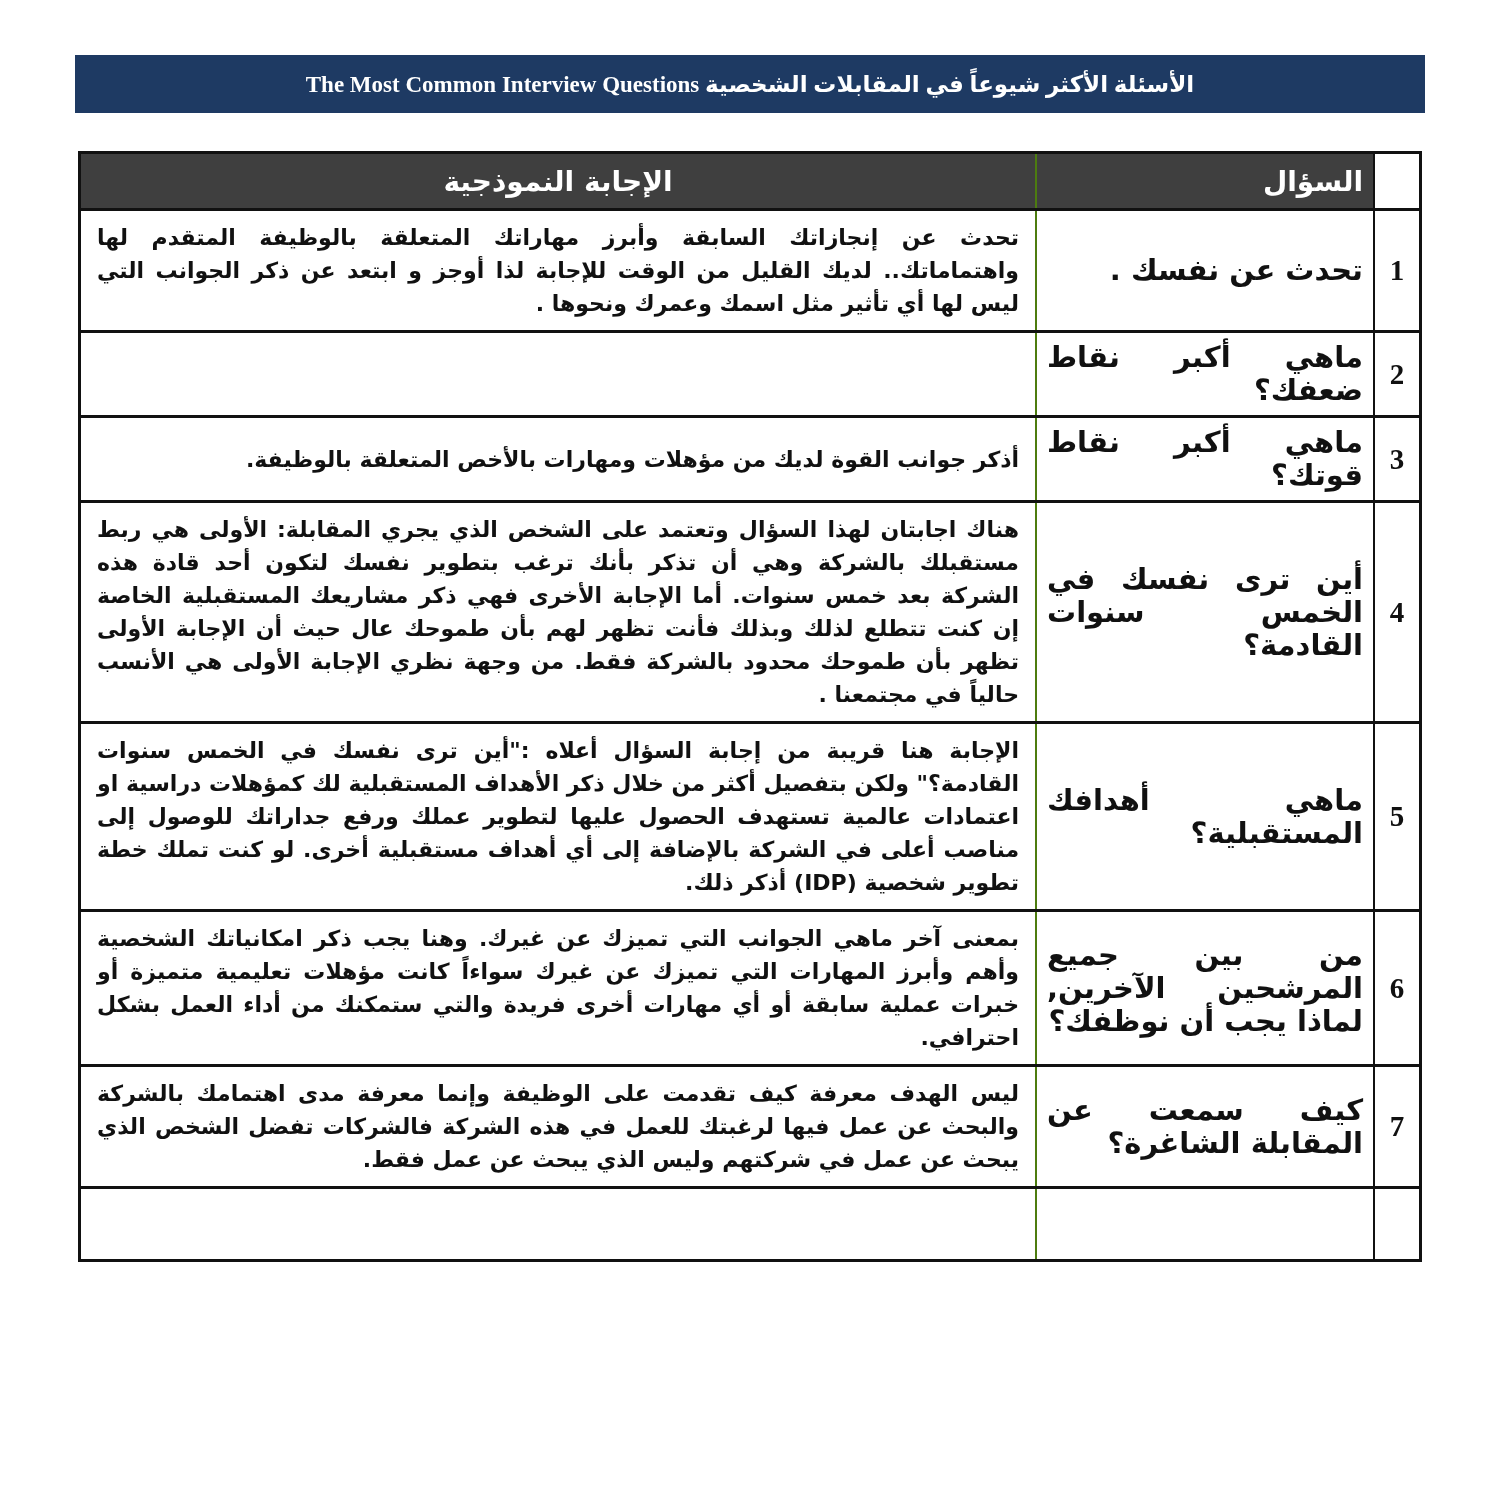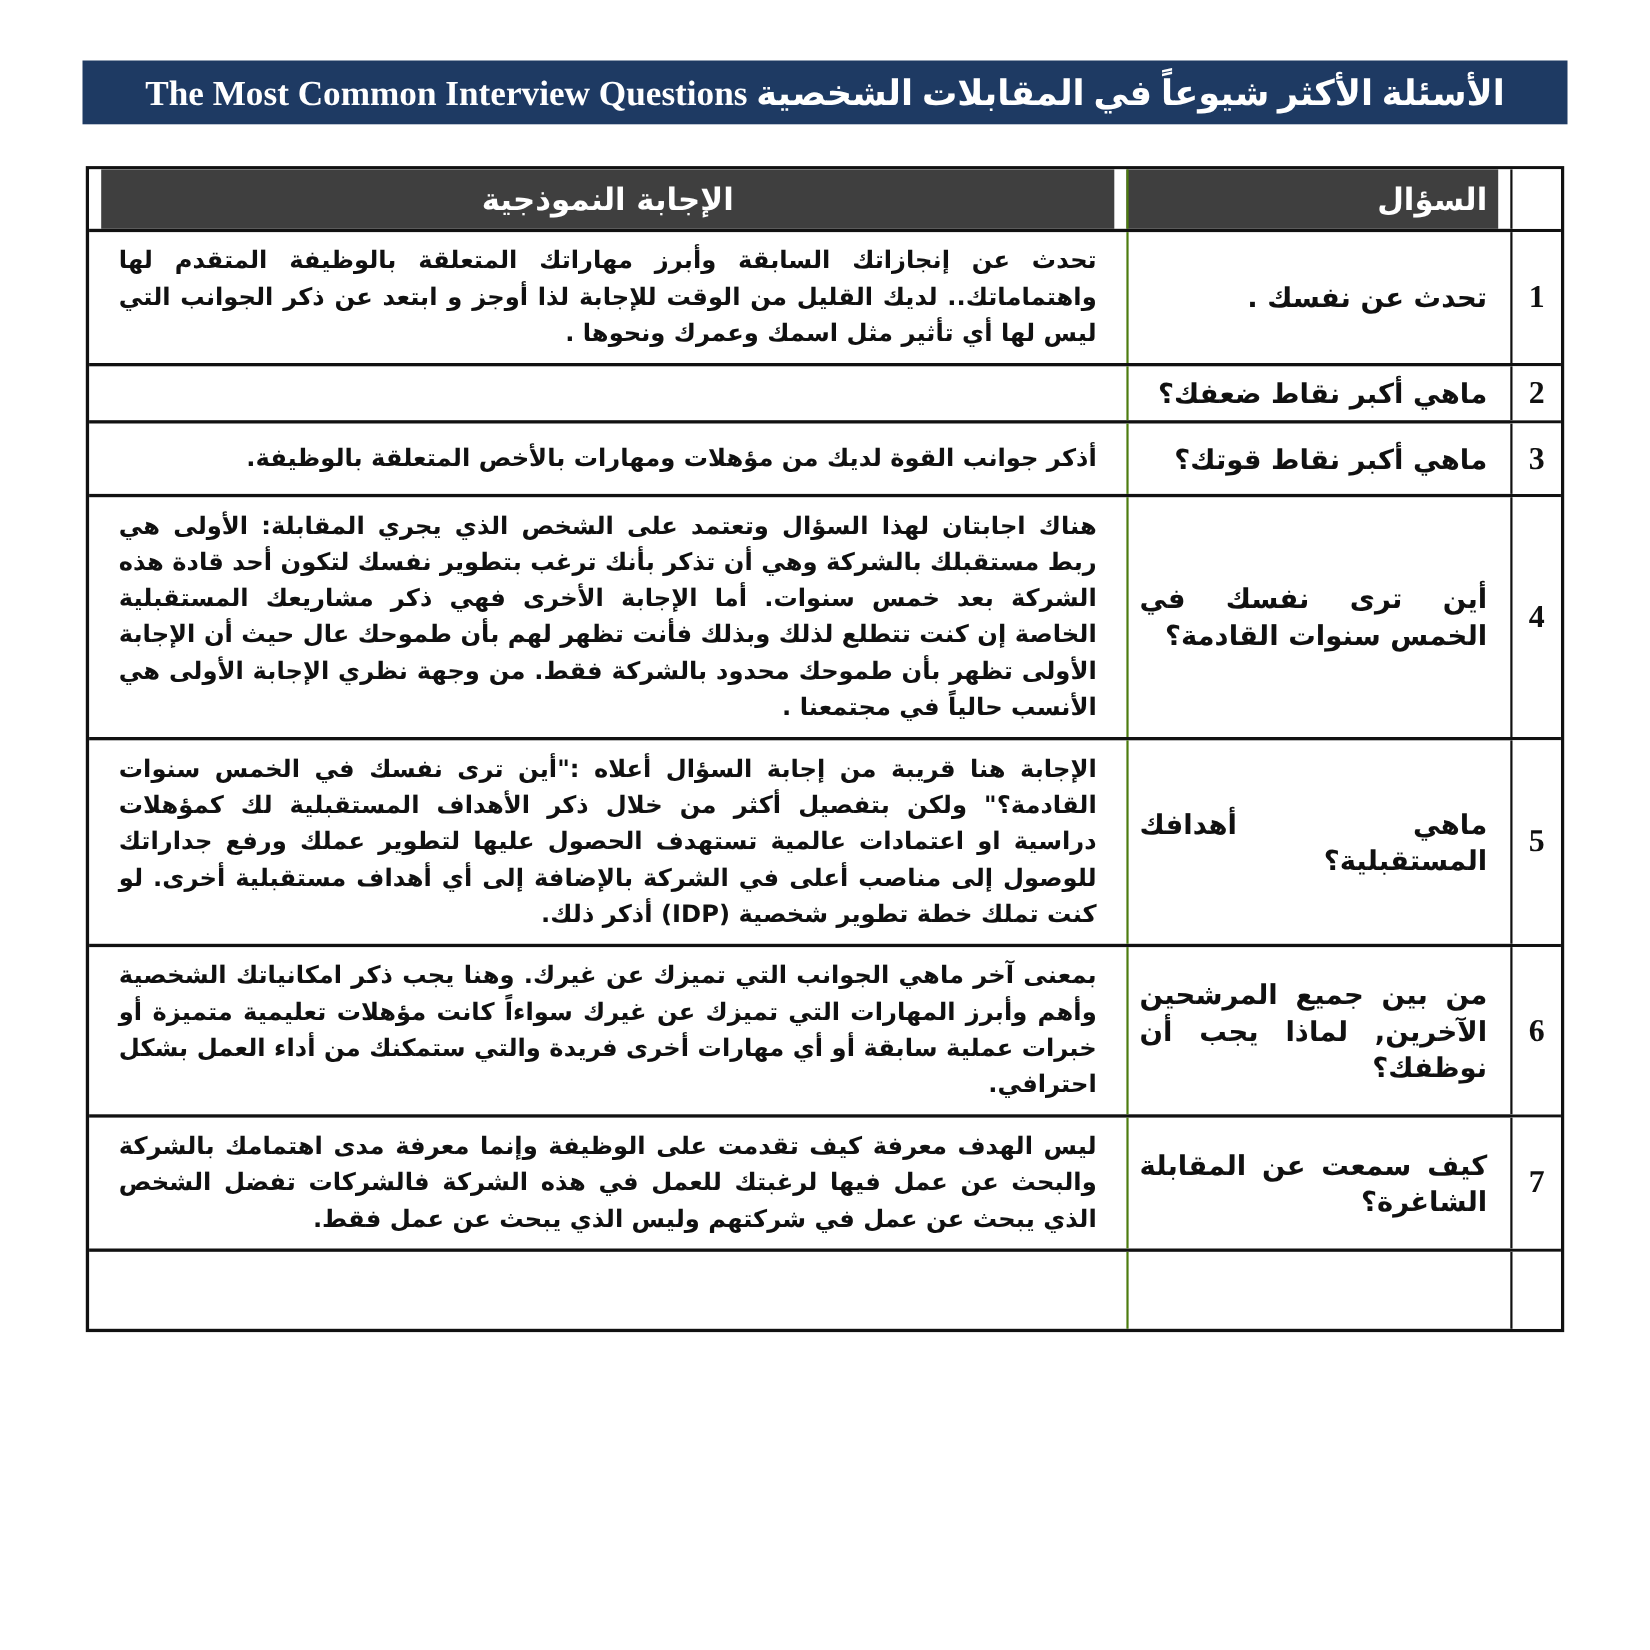--- a/index.html
+++ b/index.html
@@ -5,41 +5,41 @@
   html,body{margin:0;padding:0;background:#ffffff;}
   .page{
     width:1500px;height:1500px;background:#ffffff;overflow:hidden;
     font-family:"DejaVu Sans",sans-serif;color:#111;position:relative;
   }
   .title-bar{
     margin:55px 75px 0 75px;height:58px;background:#1e3a63;
     display:flex;align-items:center;justify-content:center;
   }
   .title-bar .title-text{
-    color:#ffffff;font-weight:bold;font-size:32px;
+    color:#ffffff;font-weight:bold;font-size:23px;
     font-family:"Liberation Serif","DejaVu Sans",serif;
     direction:rtl;white-space:nowrap;
   }
   .qa-table{
     margin:38px 78px 0 78px;border:3px solid #111;direction:rtl;
   }
   .row{display:flex;flex-direction:row;border-top:3px solid #111;}
   .row.header-row{border-top:none;}
-  .cell{box-sizing:border-box;margin-left:11px;}
+  .cell{box-sizing:border-box;}
   .num{
     width:46px;flex:0 0 46px;display:flex;align-items:center;justify-content:center;
     background:#ffffff;color:#111;font-weight:bold;font-size:29px;
     font-family:"Liberation Serif","DejaVu Sans",serif;
     border-left:2px solid #111;
   }
   .question{
     width:338px;flex:0 0 338px;display:flex;align-items:center;
     padding:8px 10px;border-left:2px solid #4d7c0f;
   }
-  .qtext{width:100%;text-align:justify;font-weight:bold;font-size:25px;line-height:33px;}
+  .qtext{width:100%;text-align:justify;font-weight:bold;font-size:29px;line-height:33px;}
   .answer{flex:1 1 auto;display:flex;align-items:center;padding:10px 16px;}
   .atext{width:100%;text-align:justify;font-weight:bold;font-size:22px;line-height:33px;}
   .header-row{background:#ffffff;height:54px;}
   .header-row .question,.header-row .answer{
     background:#3f3f3f;color:#ffffff;align-items:center;
   }
   .header-row .qtext{font-size:28px;text-align:right;}
   .header-row .atext{font-size:28px;text-align:center;}
   .header-row .num{background:#ffffff;}
   .row.r3 .answer{min-height:64px;justify-content:flex-end;}

